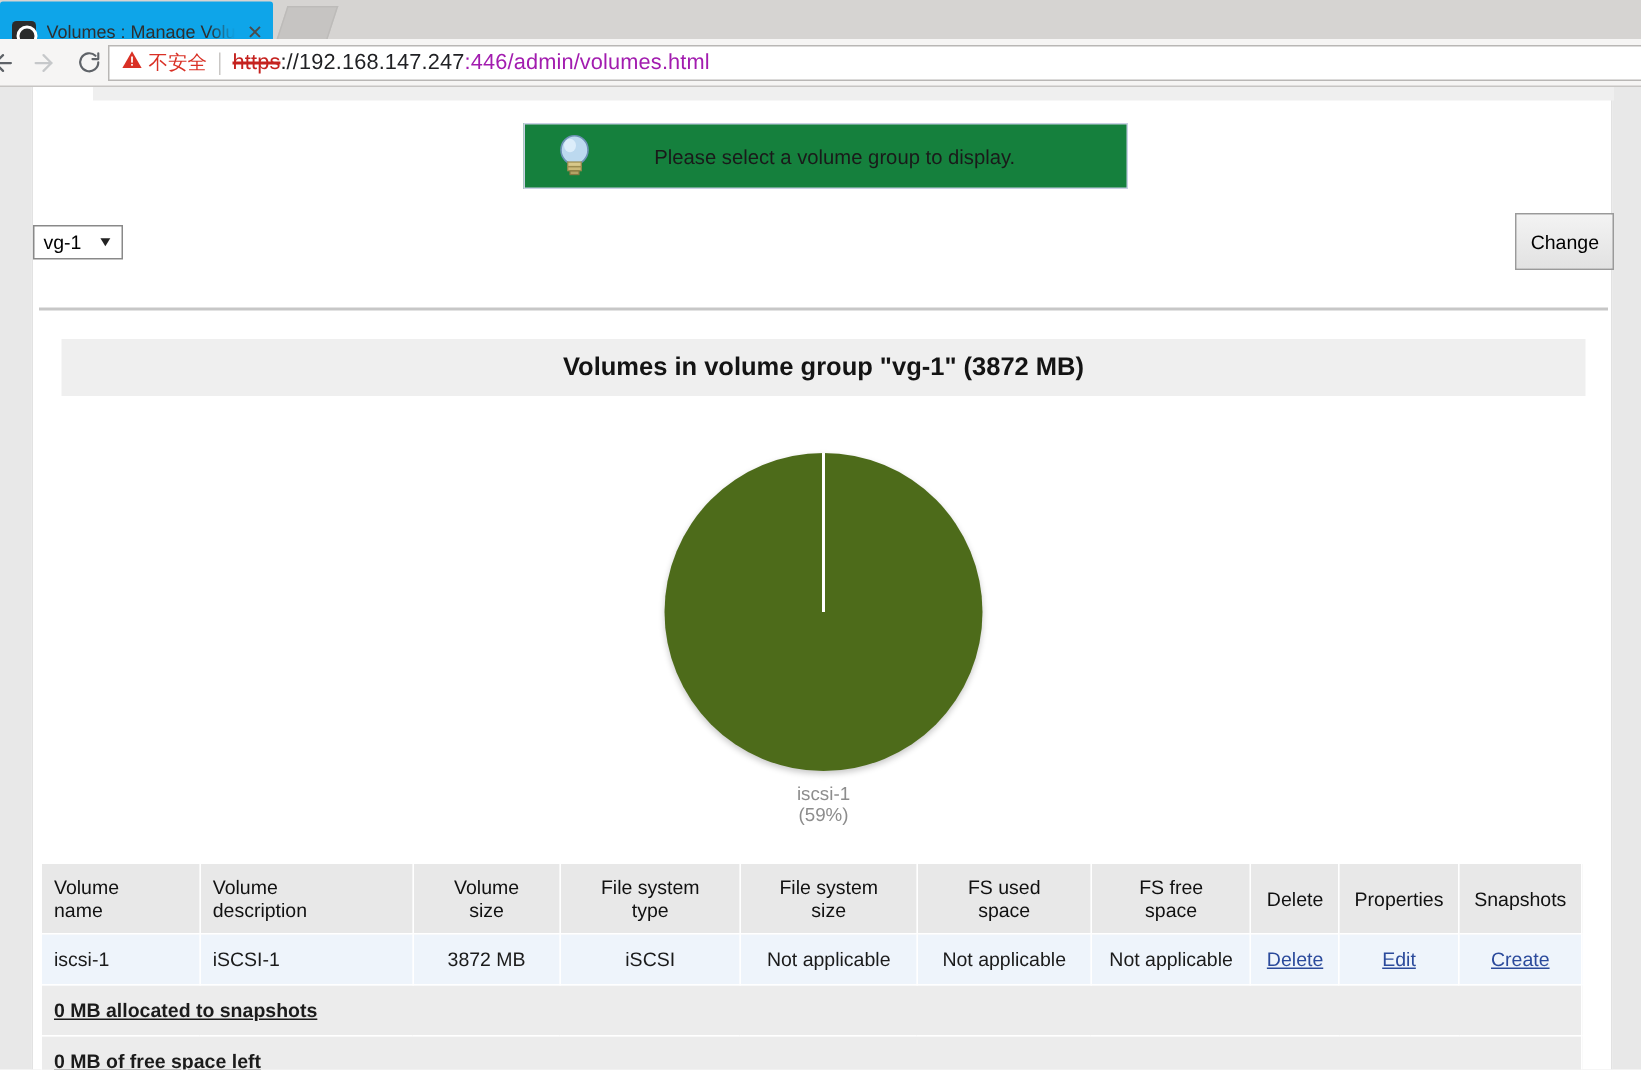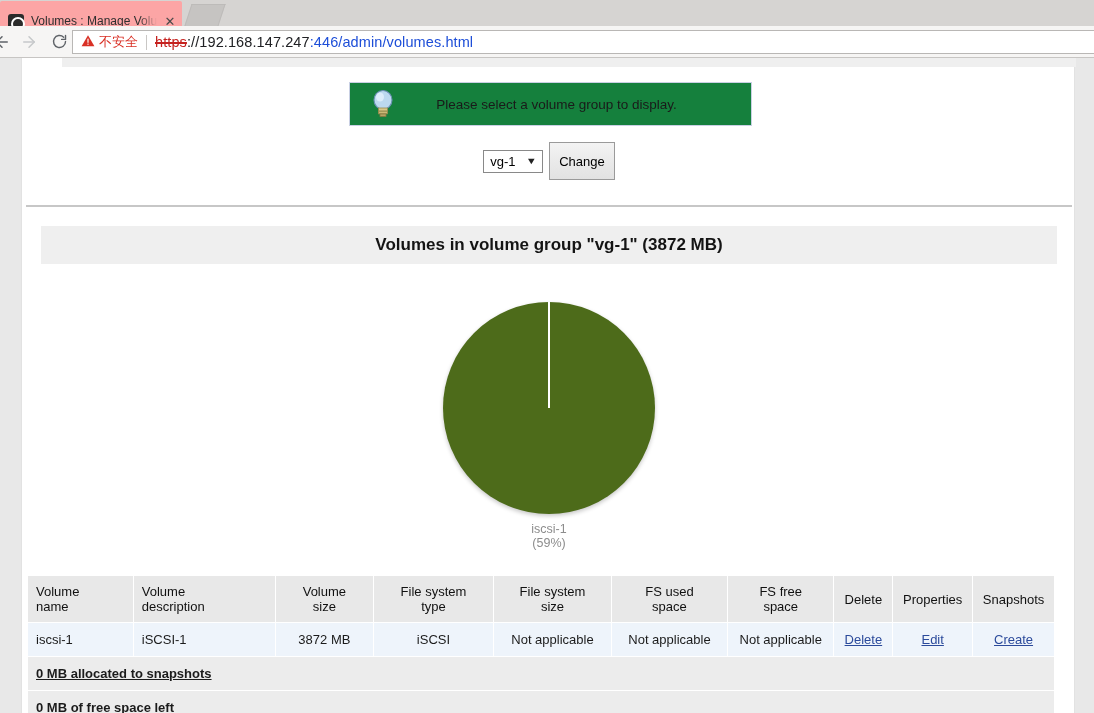--- a/index.html
+++ b/index.html
@@ -15,21 +15,21 @@
   #browser-chrome {
     position: absolute; left: 0; top: 0; width: 1094px; height: 58px;
     background: #d6d4d2;
   }
   #tab-strip {
     position: absolute; left: 0; top: 0; width: 1094px; height: 26px;
     background: #d6d4d2;
   }
   #active-tab {
     position: absolute; left: 0; top: 1px; width: 182px; height: 25px;
-    background: #fca5a5;
+    background: #0ea5e9;
     border-top-left-radius: 2px; border-top-right-radius: 2px;
     display: flex; align-items: center;
     padding: 16px 4px 0 8px;
   }
   #tab-favicon {
     width: 16px; height: 16px; flex: 0 0 16px;
     background: #2b2b2b;
     border-radius: 3px;
     position: relative;
     margin-right: 7px;
@@ -97,21 +97,21 @@
   #omnibox-separator {
     width: 1px; height: 15px; background: #c9c7c5;
     margin: 0 8px;
   }
   #url-text { white-space: nowrap; font-size: 14.5px; letter-spacing: 0.1px; }
   #url-scheme {
     color: #c5221f; text-decoration: line-through;
     text-decoration-color: #c5221f; text-decoration-thickness: 1.6px;
   }
   #url-host { color: #202124; }
-  #url-path { color: #1d4ed8; }
+  #url-path { color: #a21caf; }
 
   
   #page-viewport {
     position: absolute; left: 0; top: 58px;
     width: 1094px; height: 655px;
     background: #e8e8e8;
     overflow: hidden;
   }
   #page-canvas {
     position: absolute; left: 21px; top: 0;
@@ -141,21 +141,21 @@
   }
   #info-notice-text {
     flex: 1 1 auto; text-align: center;
     font-size: 13.5px; color: #1a1a1a;
     padding-right: 32px;
   }
 
   
   #vg-selector {
     position: absolute; left: 0; top: 84px; width: 1054px;
-    display: flex; align-items: center; justify-content: center;
+    display: flex; align-items: center; justify-content: space-between;
     gap: 6px;
   }
   #vg-select {
     width: 60px; height: 23px;
     background: #ffffff;
     border: 1px solid #898989;
     font-family: "Liberation Sans", sans-serif;
     font-size: 13px; color: #000;
     display: flex; align-items: center;
     padding: 0 4px 0 6px;

